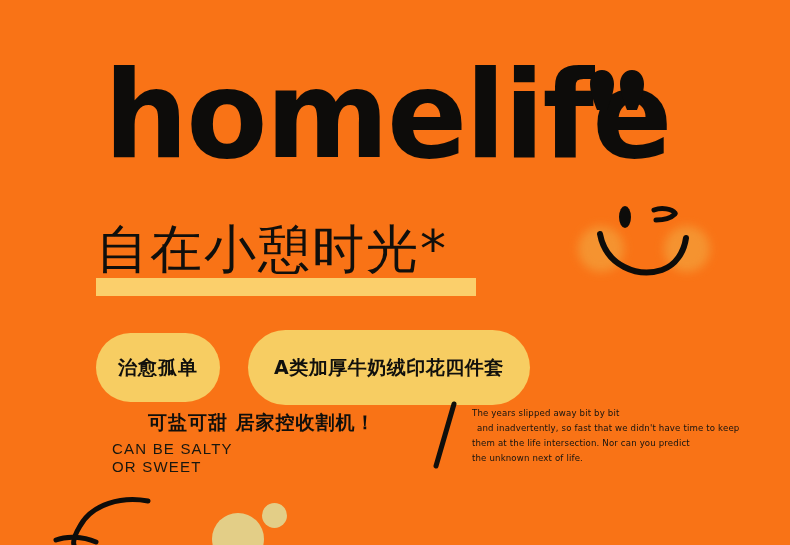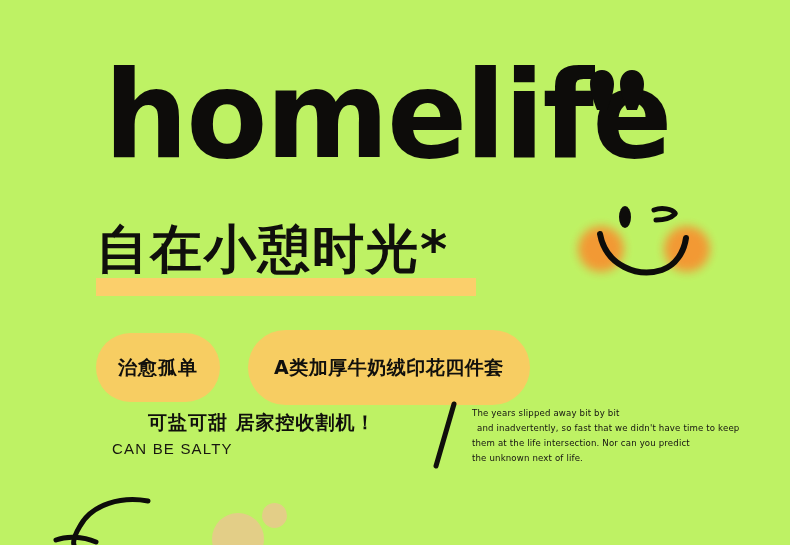--- a/index.html
+++ b/index.html
@@ -8,21 +8,21 @@
   }
   body {
     font-family: "Liberation Sans", sans-serif;
     background: #fdf6e9;
   }
 
   #poster {
     position: relative;
     width: 790px;
     height: 545px;
-    background: #bef264;
+    background: #f97316;
     overflow: hidden;
   }
 
   
   .brand-headline {
     position: absolute;
     left: 104px;
     top: 54px;
     font-family: "DejaVu Sans", sans-serif;
     font-weight: 700;
@@ -57,21 +57,21 @@
     top: 60px;
     width: 380px;
     height: 18px;
     background: #fbcf6b;
     z-index: 0;
   }
   .tagline-text {
     position: relative;
     z-index: 1;
     font-family: "DejaVu Sans", "Liberation Sans", sans-serif;
-    font-weight: 700;
+    font-weight: 400;
     font-size: 52px;
     line-height: 62px;
     letter-spacing: 2px;
     color: #100f0c;
     white-space: nowrap;
   }
 
   
   .smiley {
     position: absolute;
@@ -218,20 +218,21 @@
 
   <div class="badges">
     <div class="badge small">治愈孤单</div>
     <div class="badge large">A类加厚牛奶绒印花四件套</div>
   </div>
 
   <div class="copy-block">
     <div class="copy-cn">可盐可甜 居家控收割机！</div>
     <div class="copy-en">
       <div>CAN BE SALTY</div>
+      <div>OR SWEET</div>
     </div>
   </div>
 
   <div class="slash">
     <svg width="30" height="68" viewBox="0 0 30 68" xmlns="http://www.w3.org/2000/svg">
       <line x1="23" y1="3" x2="5" y2="65" stroke="#100f0c" stroke-width="5" stroke-linecap="round"></line>
     </svg>
   </div>
 
   <div class="hand-note">

